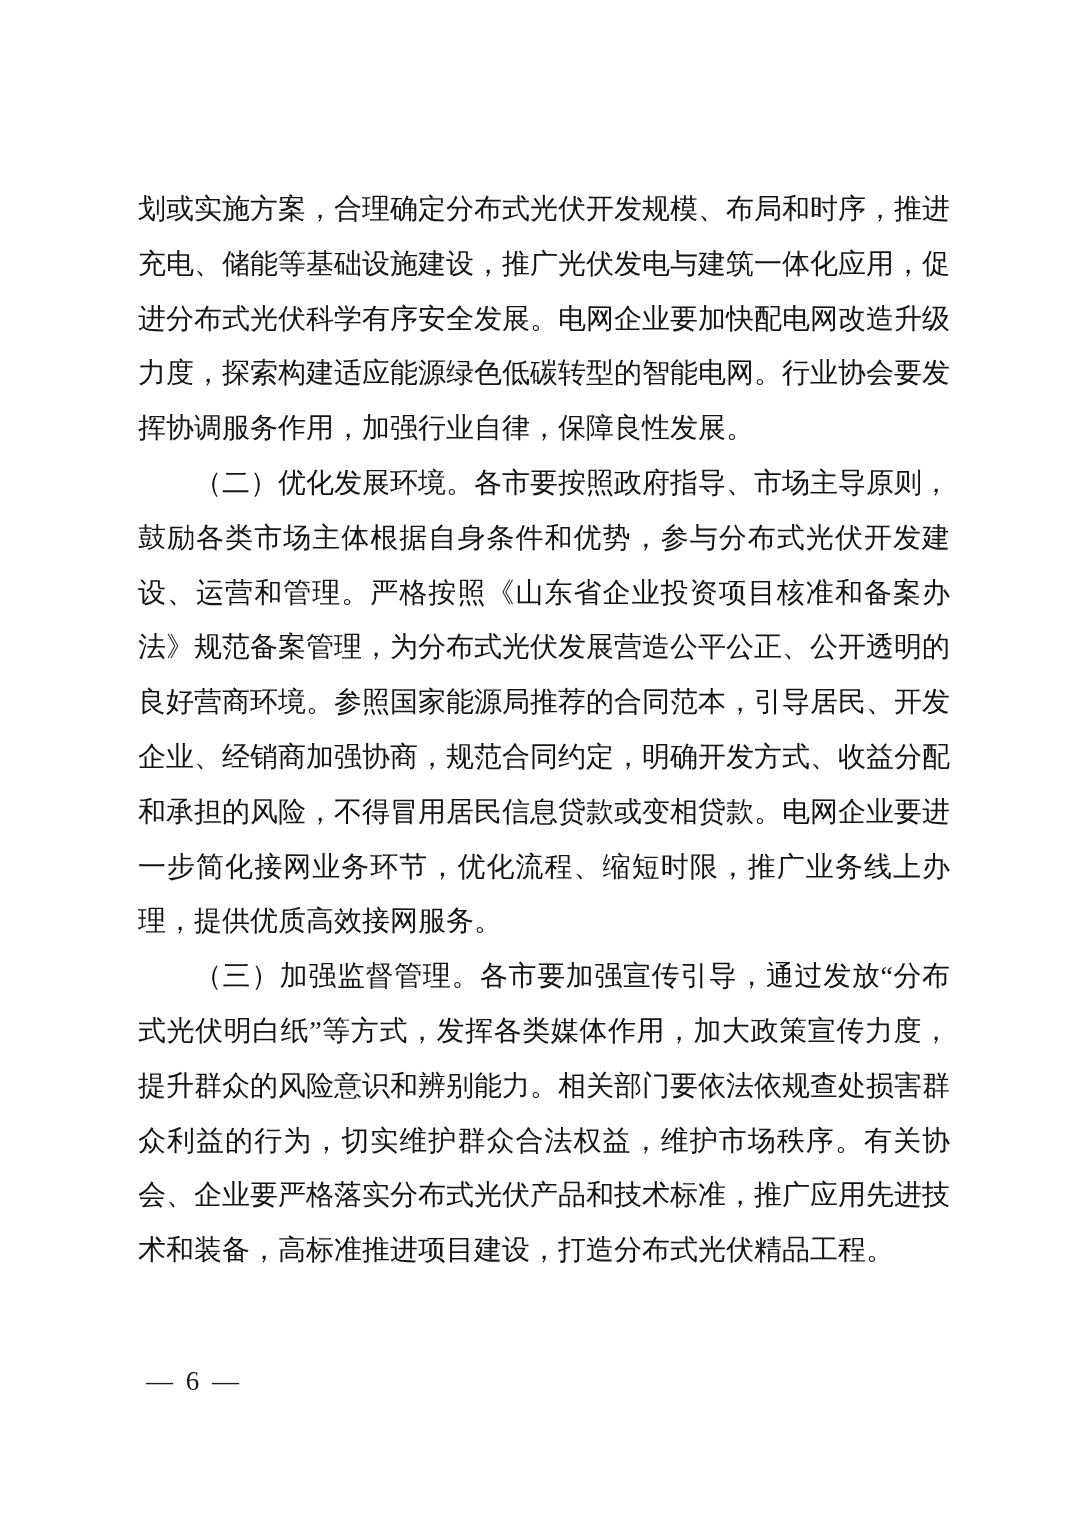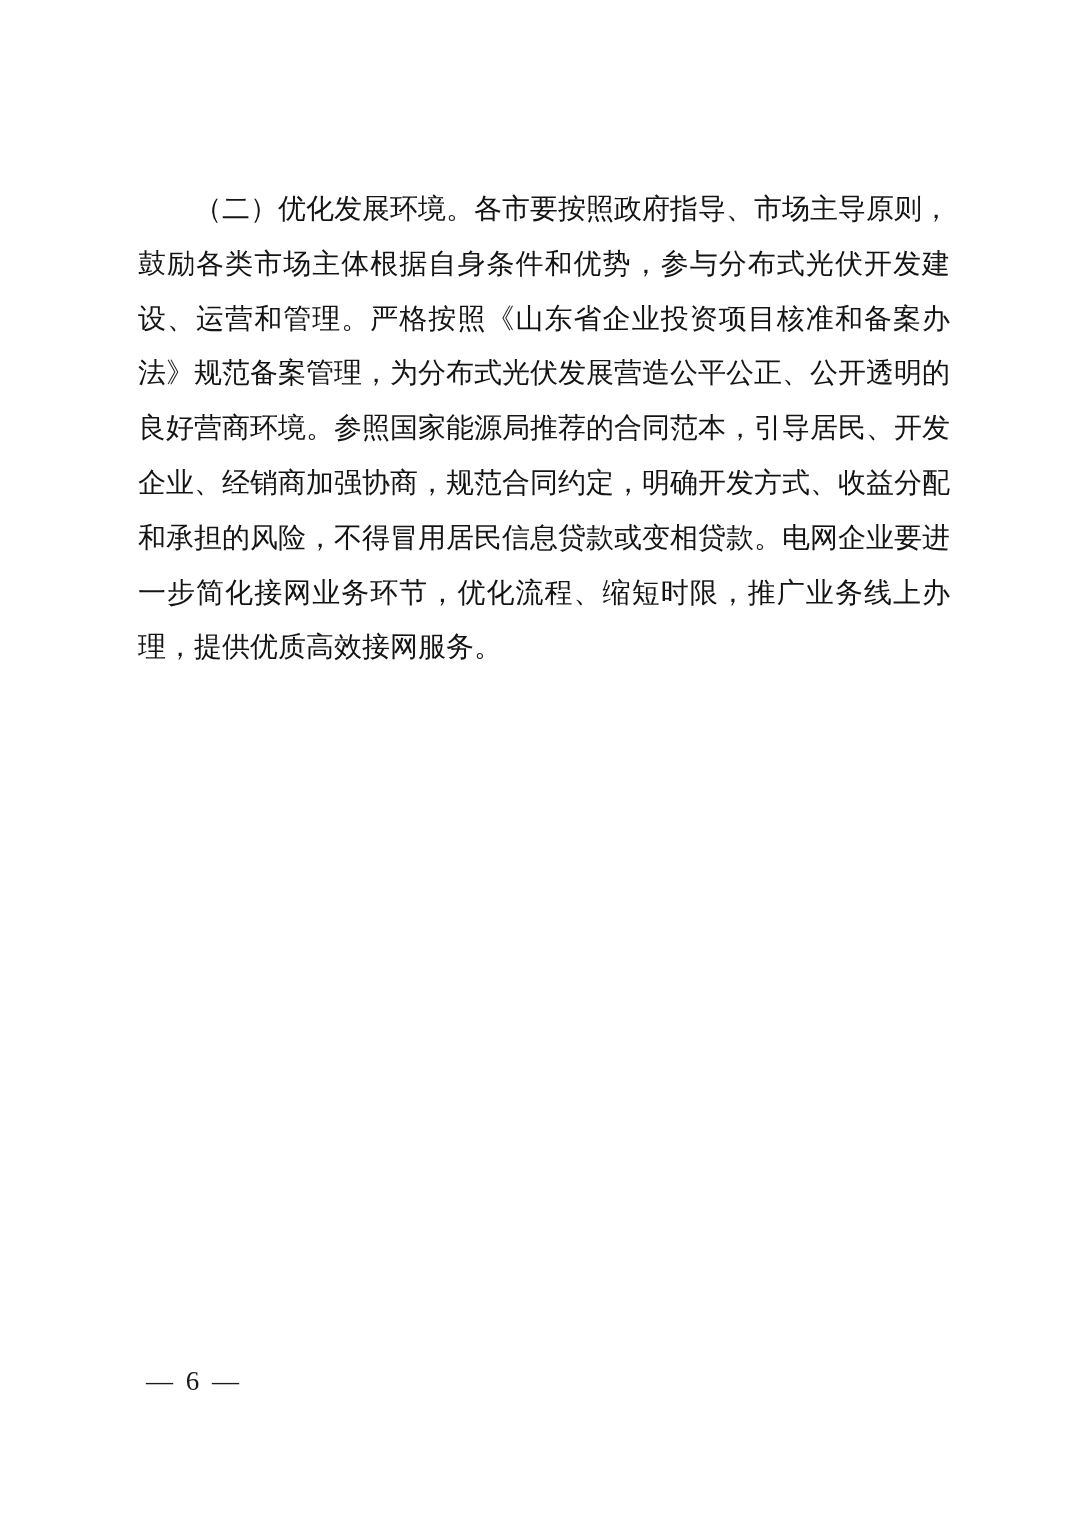--- a/index.html
+++ b/index.html
@@ -47,20 +47,22 @@
     color: #1a1a1a;
     white-space: pre;
   }
 </style>
 </head>
 <body>
 
 <div class="page">
   <div class="text-block">
 
+    <p class="para no-indent"><span>划或实施方案，合理确定分布式光伏开发规模、布局和时序，推进充电、储能等基础设施建设，推广光伏发电与建筑一体化应用，促进分布式光伏科学有序安全发展。电网企业要加快配电网改造升级力度，探索构建适应能源绿色低碳转型的智能电网。行业协会要发挥协调服务作用，加强行业自律，保障良性发展。</span></p>
 
     <p class="para"><span class="para-heading">（二）优化发展环境。</span><span>各市要按照政府指导、市场主导原则，鼓励各类市场主体根据自身条件和优势，参与分布式光伏开发建设、运营和管理。严格按照《山东省企业投资项目核准和备案办法》规范备案管理，为分布式光伏发展营造公平公正、公开透明的良好营商环境。参照国家能源局推荐的合同范本，引导居民、开发企业、经销商加强协商，规范合同约定，明确开发方式、收益分配和承担的风险，不得冒用居民信息贷款或变相贷款。电网企业要进一步简化接网业务环节，优化流程、缩短时限，推广业务线上办理，提供优质高效接网服务。</span></p>
 
+    <p class="para"><span class="para-heading">（三）加强监督管理。</span><span>各市要加强宣传引导，通过发放“分布式光伏明白纸”等方式，发挥各类媒体作用，加大政策宣传力度，提升群众的风险意识和辨别能力。相关部门要依法依规查处损害群众利益的行为，切实维护群众合法权益，维护市场秩序。有关协会、企业要严格落实分布式光伏产品和技术标准，推广应用先进技术和装备，高标准推进项目建设，打造分布式光伏精品工程。</span></p>
 
   </div>
 
   <div class="page-number">— 6 —</div>
 </div>
 
 </body></html>

